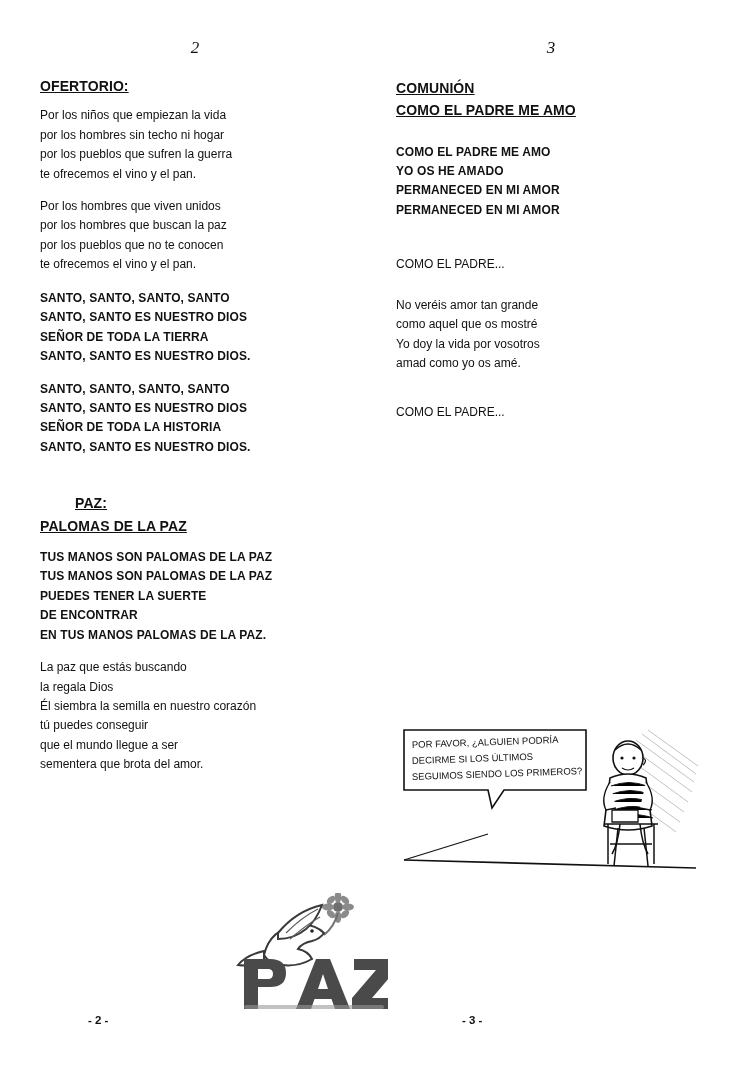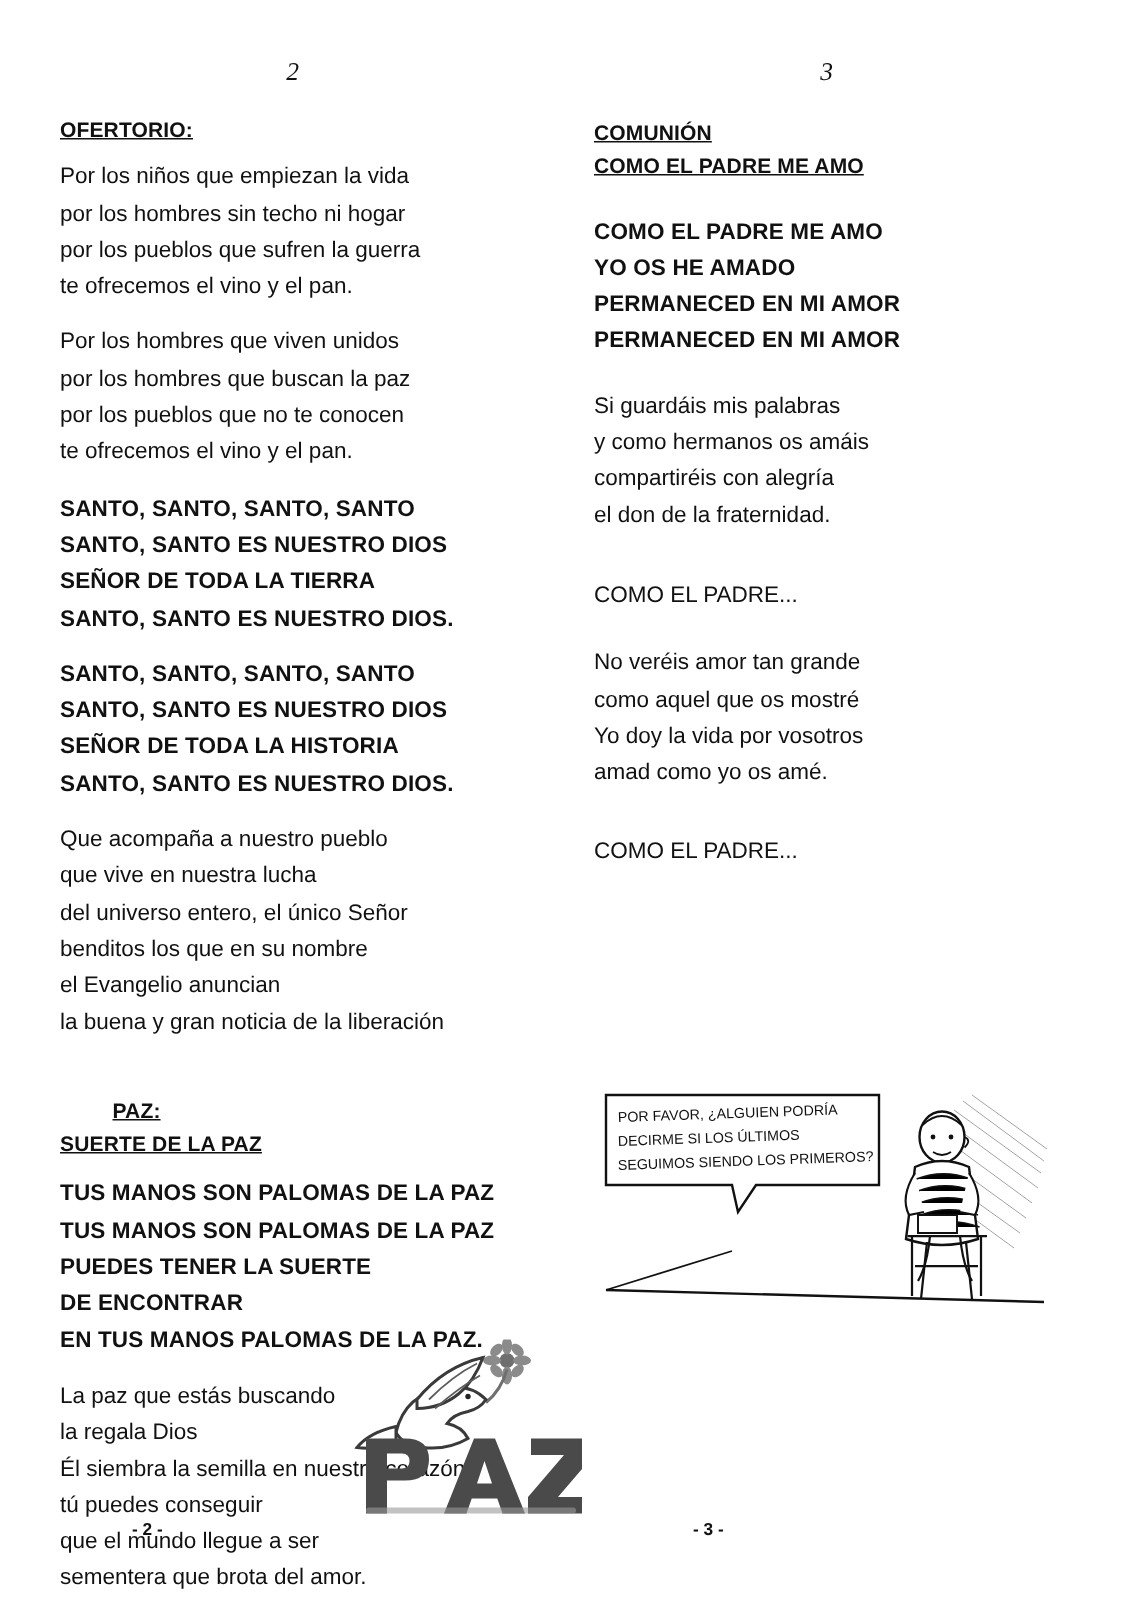--- a/index.html
+++ b/index.html
@@ -45,21 +45,21 @@
     font-size: 14px;
     text-decoration: underline;
     line-height: 1.45;
     margin-bottom: 10px;
     letter-spacing: 0.1px;
   }
   .heading-group {
     margin-bottom: 12px;
   }
   .stanza {
-    font-size: 15px;
+    font-size: 12px;
     line-height: 1.62;
     margin-bottom: 13px;
     white-space: pre-wrap;
   }
   .stanza.bold {
     font-weight: bold;
     letter-spacing: 0.1px;
   }
   .gap-xl { margin-bottom: 36px; }
 
@@ -116,34 +116,28 @@
 
     <div class="block">
       <div class="stanza bold">SANTO, SANTO, SANTO, SANTO
 SANTO, SANTO ES NUESTRO DIOS
 SEÑOR DE TODA LA TIERRA
 SANTO, SANTO ES NUESTRO DIOS.</div>
       <div class="stanza bold">SANTO, SANTO, SANTO, SANTO
 SANTO, SANTO ES NUESTRO DIOS
 SEÑOR DE TODA LA HISTORIA
 SANTO, SANTO ES NUESTRO DIOS.</div>
-      <div class="stanza">Que acompaña a nuestro pueblo
-que vive en nuestra lucha
-del universo entero, el único Señor
-benditos los que en su nombre
-el Evangelio anuncian
-la buena y gran noticia de la liberación</div>
     </div>
 
     <div class="gap-xl"></div>
 
     <div class="block">
       <div class="heading-group">
         <div class="heading" style="margin-bottom:2px;padding-left:35px;">PAZ:</div>
-        <div class="heading">SUERTE DE LA PAZ</div>
+        <div class="heading">PALOMAS DE LA PAZ</div>
       </div>
       <div class="stanza bold">TUS MANOS SON PALOMAS DE LA PAZ
 TUS MANOS SON PALOMAS DE LA PAZ
 PUEDES TENER LA SUERTE
 DE ENCONTRAR
 EN TUS MANOS PALOMAS DE LA PAZ.</div>
       <div class="stanza">La paz que estás buscando
 la regala Dios
 Él siembra la semilla en nuestro corazón
 tú puedes conseguir
@@ -160,24 +154,20 @@
       <div class="heading-group">
         <div class="heading" style="margin-bottom:2px;margin-top:20px;">COMUNIÓN</div>
         <div class="heading">COMO EL PADRE ME AMO</div>
       </div>
       <div style="height:10px;"></div>
       <div class="stanza bold">COMO EL PADRE ME AMO
 YO OS HE AMADO
 PERMANECED EN MI AMOR
 PERMANECED EN MI AMOR</div>
       <div style="height:6px;"></div>
-      <div class="stanza">Si guardáis mis palabras
-y como hermanos os amáis
-compartiréis con alegría
-el don de la fraternidad.</div>
       <div style="height:8px;"></div>
       <div style="height:8px;"></div>
       <div class="stanza">COMO EL PADRE...</div>
       <div style="height:8px;"></div>
       <div class="stanza">No veréis amor tan grande
 como aquel que os mostré
 Yo doy la vida por vosotros
 amad como yo os amé.</div>
       <div style="height:8px;"></div>
       <div style="height:8px;"></div>

